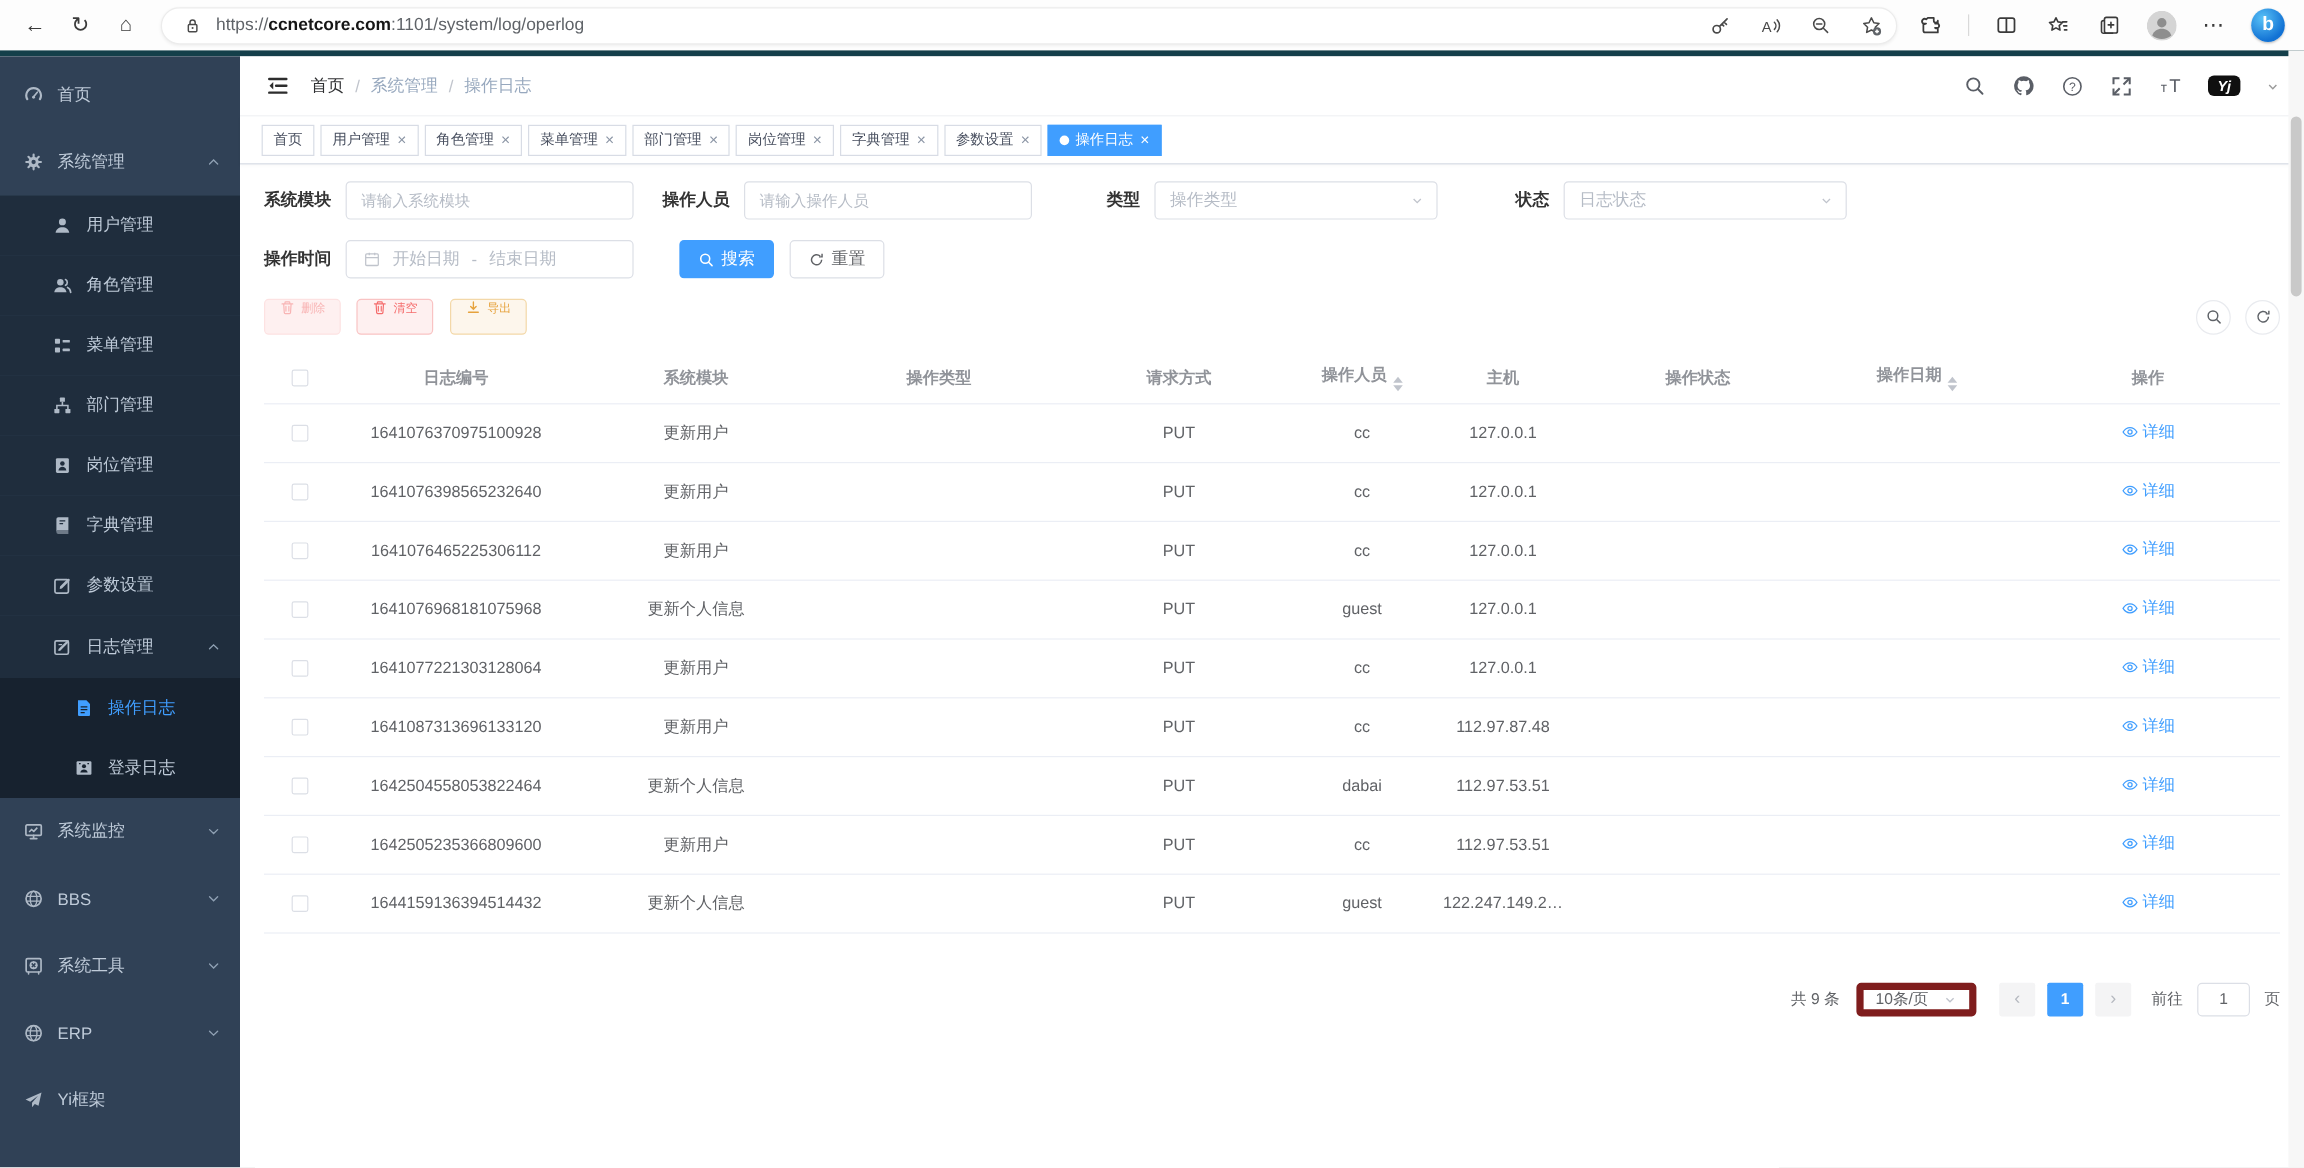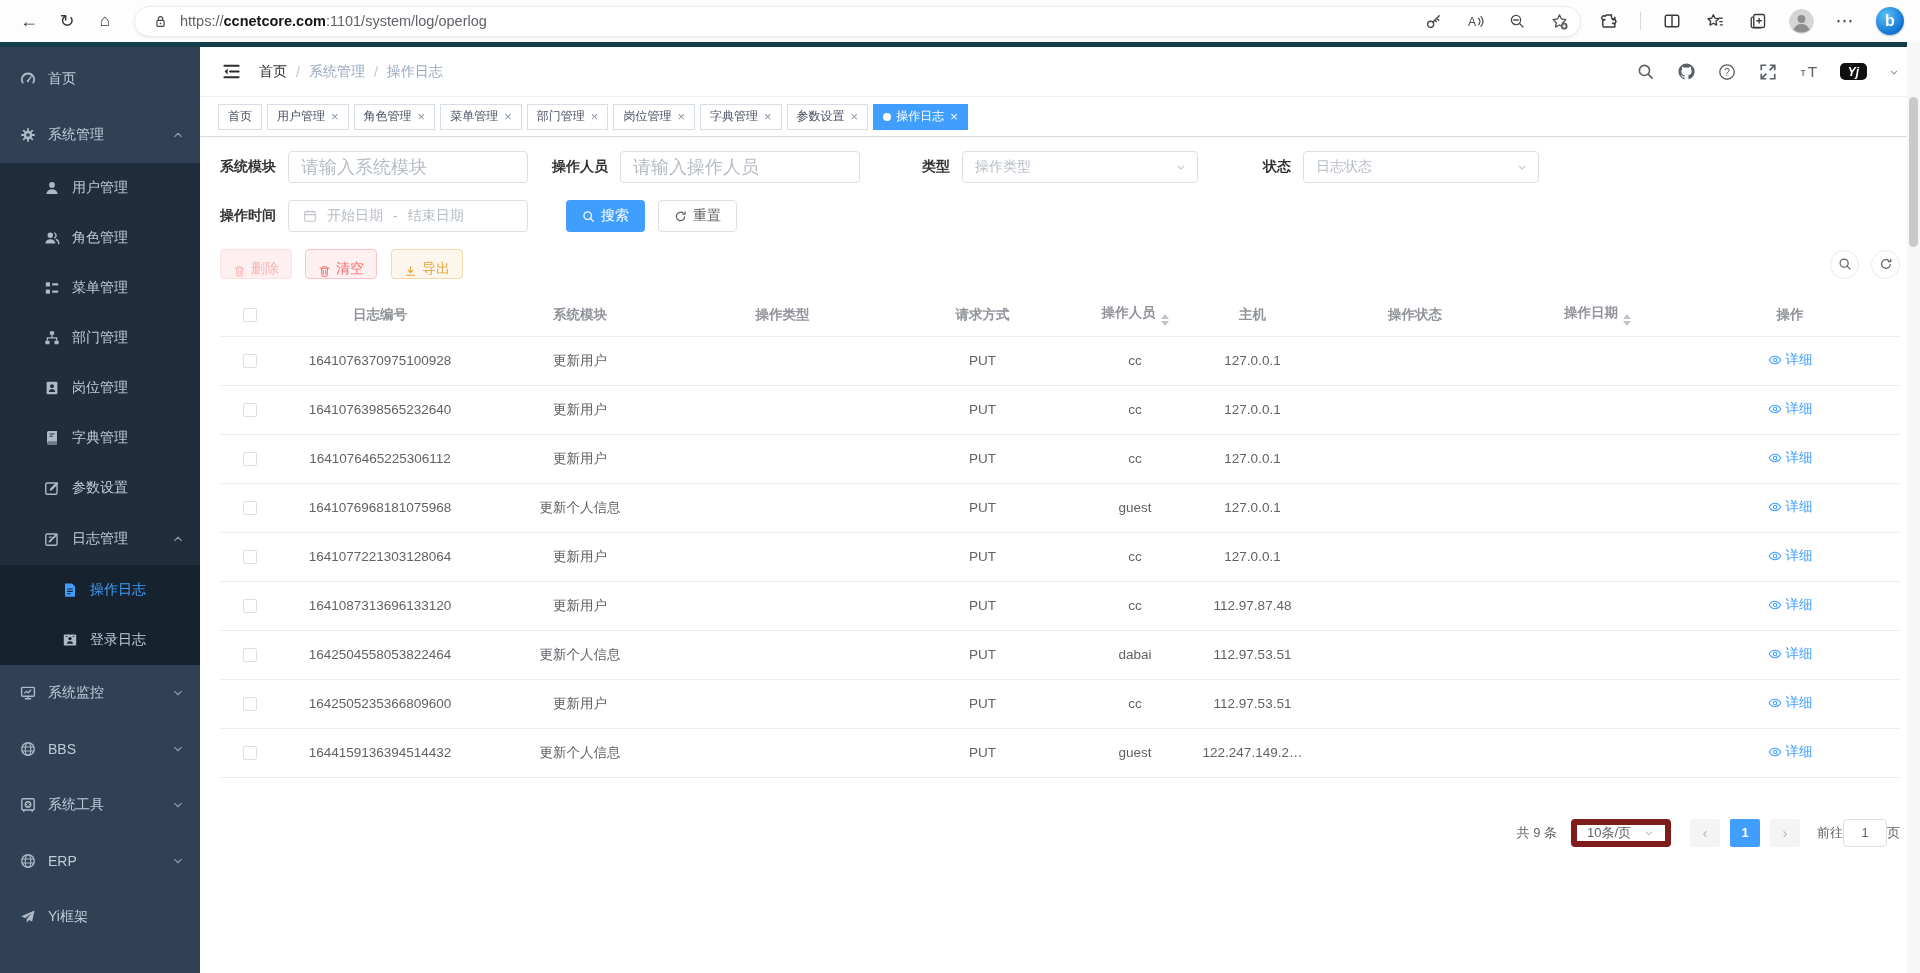--- a/index.html
+++ b/index.html
@@ -65,38 +65,38 @@
   .tag.active{background:#409eff;border-color:#409eff;color:#fff}
   .tag.active .dot{display:inline-block}
   .tag.active .x{color:#fff}
 
   .content{flex:1;padding:14px 20px 0;position:relative}
 
   
   .frow{display:flex;align-items:center;height:32px;margin-bottom:17px}
   .flabel{font-weight:700;color:#333;margin-right:12px;white-space:nowrap}
   .g2{margin-left:24px}.g3{margin-left:62px}.g4{margin-left:65px}
-  .finput{width:240px;height:32px;border:1px solid #dcdfe6;border-radius:4px;padding:0 12px;font-size:18px;
+  .finput{width:240px;height:32px;border:1px solid #dcdfe6;border-radius:4px;padding:0 12px;font-size:13px;
     color:#606266;background:#fff;outline:none;font-family:inherit}
   .finput::placeholder{color:#b6bcc6}
   .fselect{width:236px;height:32px;border:1px solid #dcdfe6;border-radius:4px;padding:0 10px 0 12px;background:#fff;
     display:flex;align-items:center;justify-content:space-between;color:#b6bcc6;cursor:pointer}
   .fdate{width:240px;height:32px;border:1px solid #dcdfe6;border-radius:4px;padding:0 14px;background:#fff;
     display:flex;align-items:center;gap:10px;color:#b6bcc6;cursor:pointer}
   .fdate .sep{color:#b6bcc6}
   .cal-ic{color:#c0c4cc;display:inline-flex}
 
   .btn{height:32px;border-radius:4px;display:inline-flex;align-items:center;gap:6px;padding:0 15px;
     font-size:14px;cursor:pointer;border:1px solid transparent;background:#fff;font-family:inherit}
   .btn-primary{background:#409eff;color:#fff;margin-left:38px}
   .btn-default{border-color:#dcdfe6;color:#606266;margin-left:13px}
 
   
   .toolbar{display:flex;align-items:center;margin-bottom:15px}
-  .btn-sm{height:30px;padding:0 12px;font-size:14px;gap:5px;border-radius:4px;display:inline-flex;align-items:flex-end;cursor:pointer;border:1px solid transparent;background:#fff;font-family:inherit}
+  .btn-sm{height:30px;padding:0 12px;font-size:10px;gap:5px;border-radius:4px;display:inline-flex;align-items:flex-start;cursor:pointer;border:1px solid transparent;background:#fff;font-family:inherit}
   .btn-del{background:#fef0f0;border-color:#fde2e2;color:#f8b4b4;cursor:not-allowed}
   .btn-clear{background:#fef0f0;border-color:#f9c3c3;color:#f56c6c;margin-left:13px}
   .btn-export{background:#fdf6ec;border-color:#f3d8a8;color:#e6a23c;margin-left:14px}
   .tool-right{margin-left:auto;display:flex;gap:12px}
   .circ{width:29px;height:29px;border-radius:50%;border:1px solid #e9ebef;background:#fff;color:#5f6368;
     display:flex;align-items:center;justify-content:center;cursor:pointer}
 
   
   table{width:100%;border-collapse:collapse;table-layout:fixed}
   th{height:42px;color:#909399;font-size:13.5px;font-weight:700;border-bottom:1px solid #ebeef5;text-align:center;white-space:nowrap}
@@ -111,21 +111,21 @@
 
   
   .pagination{display:flex;align-items:center;justify-content:flex-end;margin-top:41px;color:#606266;font-size:13px}
   .pg-total{margin-right:14px}
   .pg-size{width:100px;height:28px;border:6px solid #7f1d1d;border-radius:4px;background:#fff;display:flex;
     align-items:center;justify-content:center;gap:12px;margin-right:14px;cursor:pointer}
   .pg-btn{width:30px;height:28px;border-radius:2px;background:#f4f4f5;color:#b4b8bf;display:flex;align-items:center;
     justify-content:center;margin:0 5px;font-size:15px;cursor:pointer}
   .pg-cur{width:30px;height:28px;border-radius:2px;background:#409eff;color:#fff;font-weight:700;display:flex;
     align-items:center;justify-content:center;margin:0 5px;cursor:pointer}
-  .pg-goto{margin-left:12px;display:flex;align-items:center;gap:0}
+  .pg-goto{margin-left:12px;display:flex;align-items:center;gap:12px}
   .pg-input{width:44px;height:28px;border:1px solid #dcdfe6;border-radius:4px;text-align:center;font-size:13px;
     color:#606266;outline:none;font-family:inherit}
 
   
   .scrollbar{position:absolute;right:0;top:42px;bottom:0;width:13px;background:#f7f7f7}
   .scroll-thumb{position:absolute;top:55px;left:2px;width:9px;height:150px;border-radius:5px;background:#c9c9c9;cursor:pointer}
 </style>
 </head>
 <body>
 

